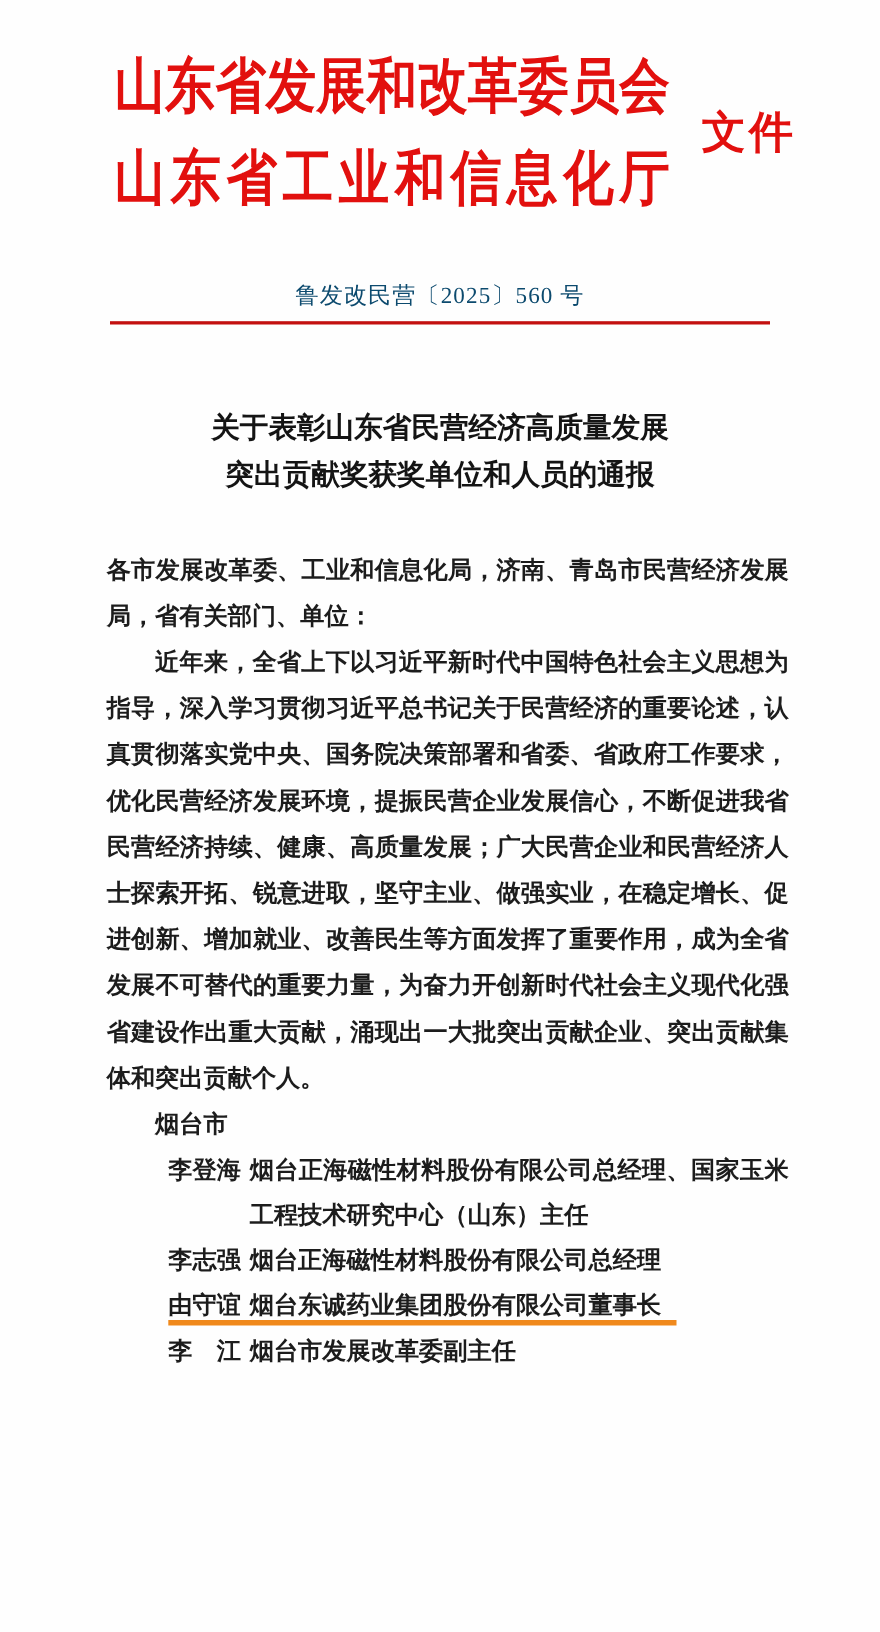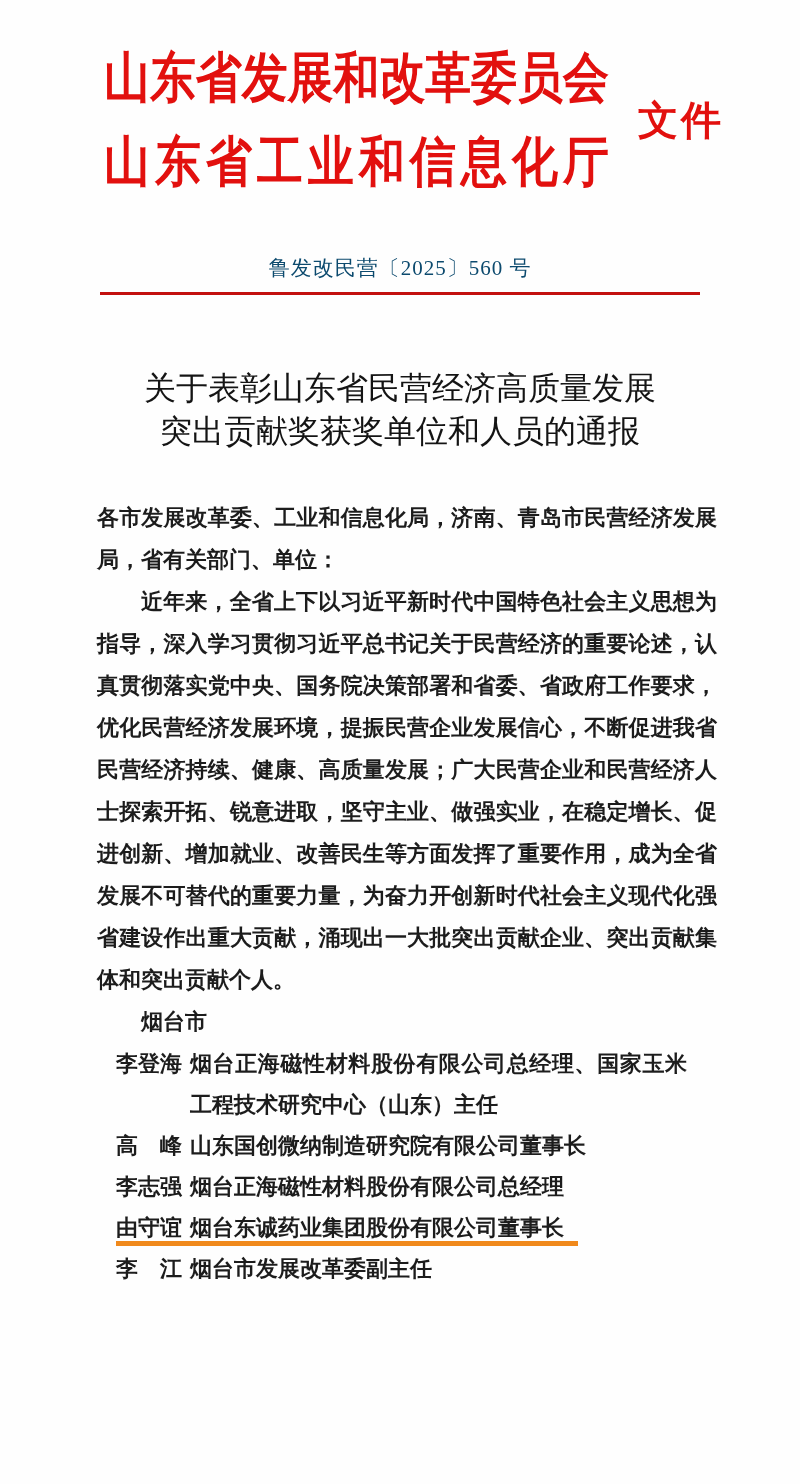--- a/index.html
+++ b/index.html
@@ -51,39 +51,39 @@
   .red-rule {
     width: 600px;
     height: 3px;
     margin: 10px auto 0 auto;
     background: var(--rule-red, #c3100f);
   }
   
   .title {
     margin-top: 72px;
     text-align: center;
-    font-size: 32px;
+    font-size: 26px;
     line-height: 43px;
-    font-weight: normal;
+    font-weight: bold;
     color: #141414;
   }
   
   .content {
     margin: 44px 83px 0 97px;
     font-size: 22px;
     line-height: 42px;
     text-align: justify;
     color: #1c1c1c;
     font-weight: bold;
   }
   .content p { margin: 0; }
   .para { text-indent: 2em; }
   .city { text-indent: 2em; }
   
-  .awardees { margin-left: 19px; }
+  .awardees { margin-left: 56px; }
   .entry { position: relative; display: flex; line-height: 41px; }
   .entry-name { flex: 0 0 68px; white-space: pre; }
   .entry-desc { width: 497px; margin-left: 6px; }
   .hl-bar {
     position: absolute;
     left: 0;
     top: 34px;
     width: 462px;
     height: 5px;
     background: var(--underline-orange, #f0891c);
@@ -116,24 +116,20 @@
     <p class="para">近年来，全省上下以习近平新时代中国特色社会主义思想为指导，深入学习贯彻习近平总书记关于民营经济的重要论述，认真贯彻落实党中央、国务院决策部署和省委、省政府工作要求，优化民营经济发展环境，提振民营企业发展信心，不断促进我省民营经济持续、健康、高质量发展；广大民营企业和民营经济人士探索开拓、锐意进取，坚守主业、做强实业，在稳定增长、促进创新、增加就业、改善民生等方面发挥了重要作用，成为全省发展不可替代的重要力量，为奋力开创新时代社会主义现代化强省建设作出重大贡献，涌现出一大批突出贡献企业、突出贡献集体和突出贡献个人。</p>
     <div class="city">烟台市</div>
 
     <div class="awardees">
 
       <div class="entry">
         <span class="entry-name">李登海</span>
         <span class="entry-desc">烟台正海磁性材料股份有限公司总经理、国家玉米工程技术研究中心（山东）主任</span>
       </div>
 
-      <div class="entry">
-        <span class="entry-name">高　峰</span>
-        <span class="entry-desc">山东国创微纳制造研究院有限公司董事长</span>
-      </div>
 
       <div class="entry">
         <span class="entry-name">李志强</span>
         <span class="entry-desc">烟台正海磁性材料股份有限公司总经理</span>
       </div>
 
       <div class="entry highlighted">
         <span class="entry-name">由守谊</span>
         <span class="entry-desc">烟台东诚药业集团股份有限公司董事长</span>
         <div class="hl-bar"></div>

